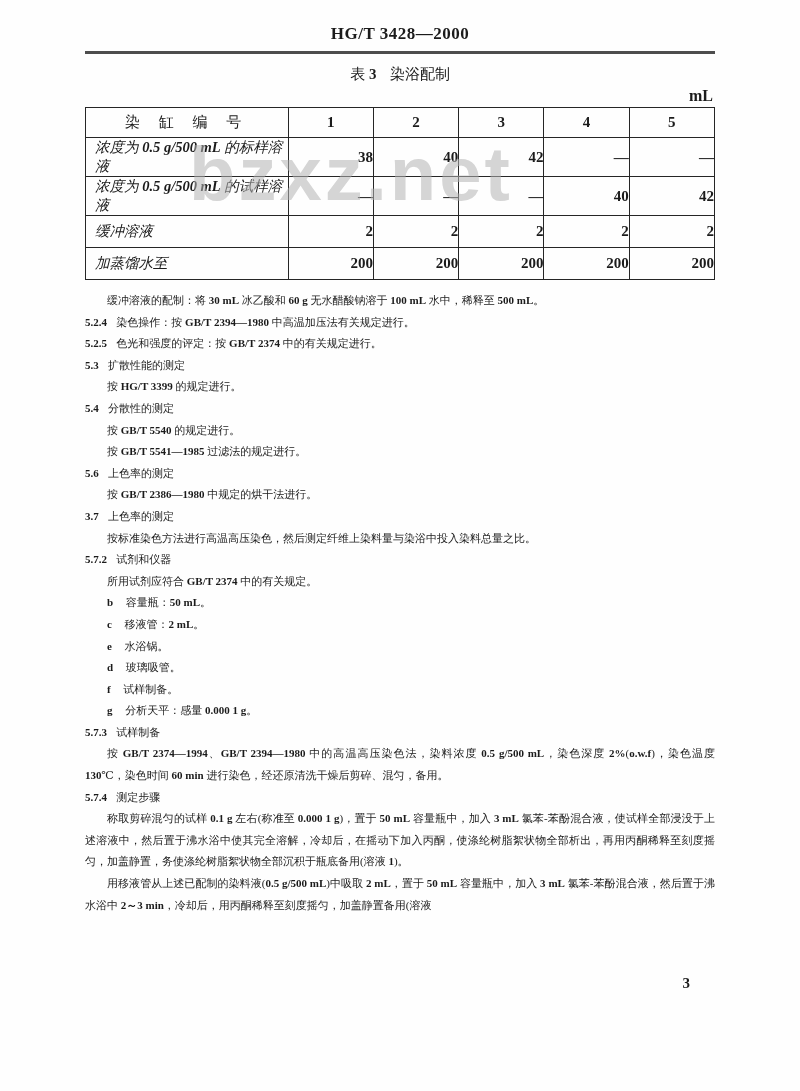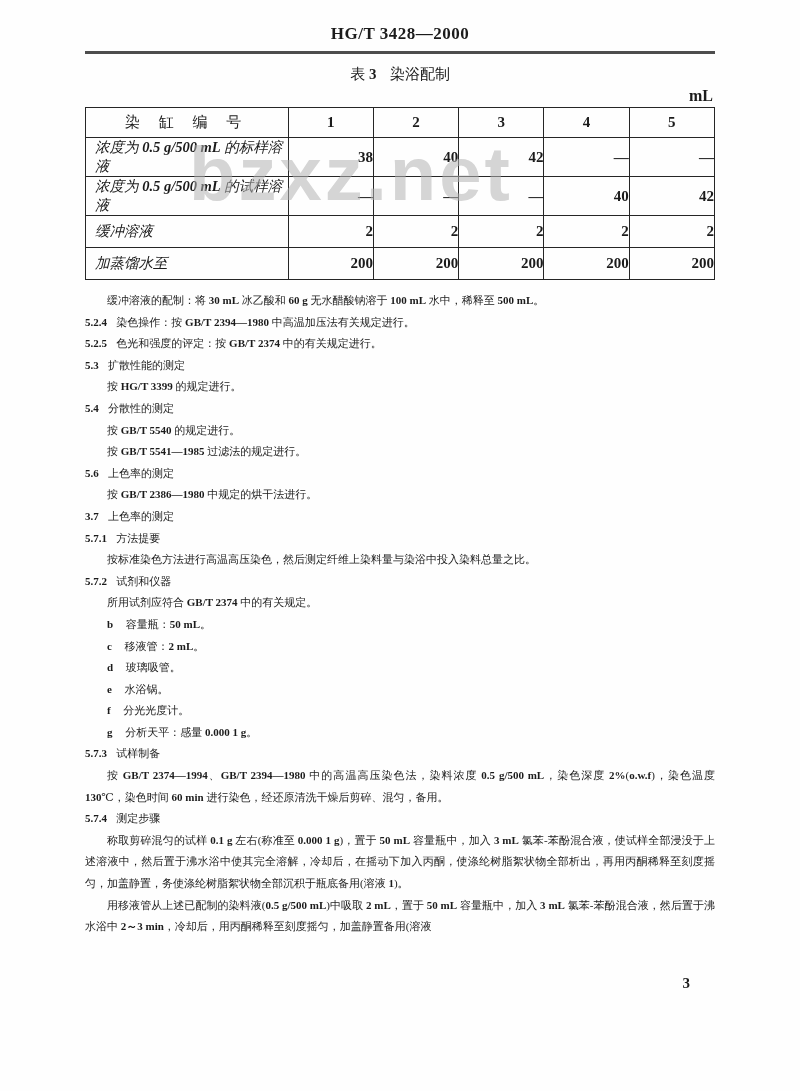--- a/index.html
+++ b/index.html
@@ -104,29 +104,28 @@
         <div class="para section"><b class="num">5.2.4</b><span>染色操作：按 <b>GB/T 2394—1980</b> 中高温加压法有关规定进行。</span></div>
         <div class="para section"><b class="num">5.2.5</b><span>色光和强度的评定：按 <b>GB/T 2374</b> 中的有关规定进行。</span></div>
         <div class="para section"><b class="num">5.3</b><span>扩散性能的测定</span></div>
         <div class="para body"><span>按 <b>HG/T 3399</b> 的规定进行。</span></div>
         <div class="para section"><b class="num">5.4</b><span>分散性的测定</span></div>
         <div class="para body"><span>按 <b>GB/T 5540</b> 的规定进行。</span></div>
         <div class="para body"><span>按 <b>GB/T 5541—1985</b> 过滤法的规定进行。</span></div>
         <div class="para section"><b class="num">5.6</b><span>上色率的测定</span></div>
         <div class="para body"><span>按 <b>GB/T 2386—1980</b> 中规定的烘干法进行。</span></div>
         <div class="para section"><b class="num">3.7</b><span>上色率的测定</span></div>
-        <div class="para section"><b class="num">5.7.1</b><span>方法提要</span></div>
         <div class="para body"><span>按标准染色方法进行高温高压染色，然后测定纤维上染料量与染浴中投入染料总量之比。</span></div>
         <div class="para section"><b class="num">5.7.2</b><span>试剂和仪器</span></div>
         <div class="para body"><span>所用试剂应符合 <b>GB/T 2374</b> 中的有关规定。</span></div>
         <div class="para item"><b class="num">b</b><span>容量瓶：<b>50 mL</b>。</span></div>
         <div class="para item"><b class="num">c</b><span>移液管：<b>2 mL</b>。</span></div>
+        <div class="para item"><b class="num">e</b><span>水浴锅。</span></div>
         <div class="para item"><b class="num">d</b><span>玻璃吸管。</span></div>
-        <div class="para item"><b class="num">e</b><span>水浴锅。</span></div>
-        <div class="para item"><b class="num">f</b><span>分光光度计。</span></div>
+        <div class="para item"><b class="num">f</b><span>试样制备。</span></div>
         <div class="para item"><b class="num">g</b><span>分析天平：感量 <b>0.000 1 g</b>。</span></div>
         <div class="para section"><b class="num">5.7.3</b><span>试样制备</span></div>
         <div class="para body"><span>按 <b>GB/T 2374—1994</b>、<b>GB/T 2394—1980</b> 中的高温高压染色法，染料浓度 <b>0.5 g/500 mL</b>，染色深度 <b>2%</b>(<b>o.w.f</b>)，染色温度 <b>130</b>℃，染色时间 <b>60 min</b> 进行染色，经还原清洗干燥后剪碎、混匀，备用。</span></div>
         <div class="para section"><b class="num">5.7.4</b><span>测定步骤</span></div>
         <div class="para body"><span>称取剪碎混匀的试样 <b>0.1 g</b> 左右(称准至 <b>0.000 1 g</b>)，置于 <b>50 mL</b> 容量瓶中，加入 <b>3 mL</b> 氯苯-苯酚混合液，使试样全部浸没于上述溶液中，然后置于沸水浴中使其完全溶解，冷却后，在摇动下加入丙酮，使涤纶树脂絮状物全部析出，再用丙酮稀释至刻度摇匀，加盖静置，务使涤纶树脂絮状物全部沉积于瓶底备用(溶液 <b>1</b>)。</span></div>
         <div class="para body"><span>用移液管从上述已配制的染料液(<b>0.5 g/500 mL</b>)中吸取 <b>2 mL</b>，置于 <b>50 mL</b> 容量瓶中，加入 <b>3 mL</b> 氯苯-苯酚混合液，然后置于沸水浴中 <b>2～3 min</b>，冷却后，用丙酮稀释至刻度摇匀，加盖静置备用(溶液</span></div>
       </div>
   </div>
   <div class="watermark">bzxz.net</div>
   <div class="page-number">3</div>

